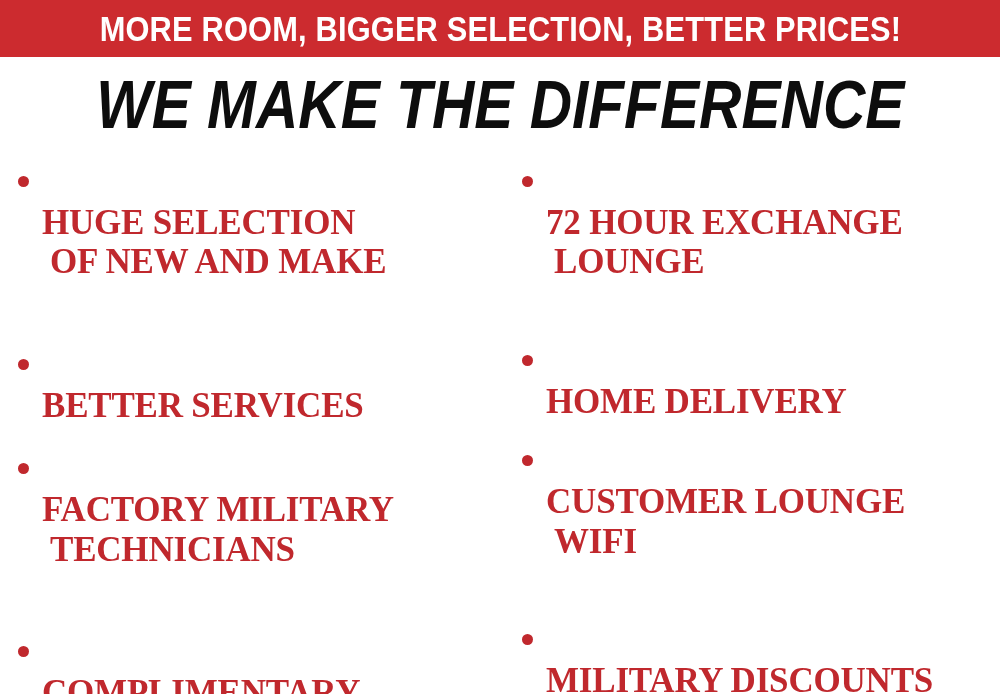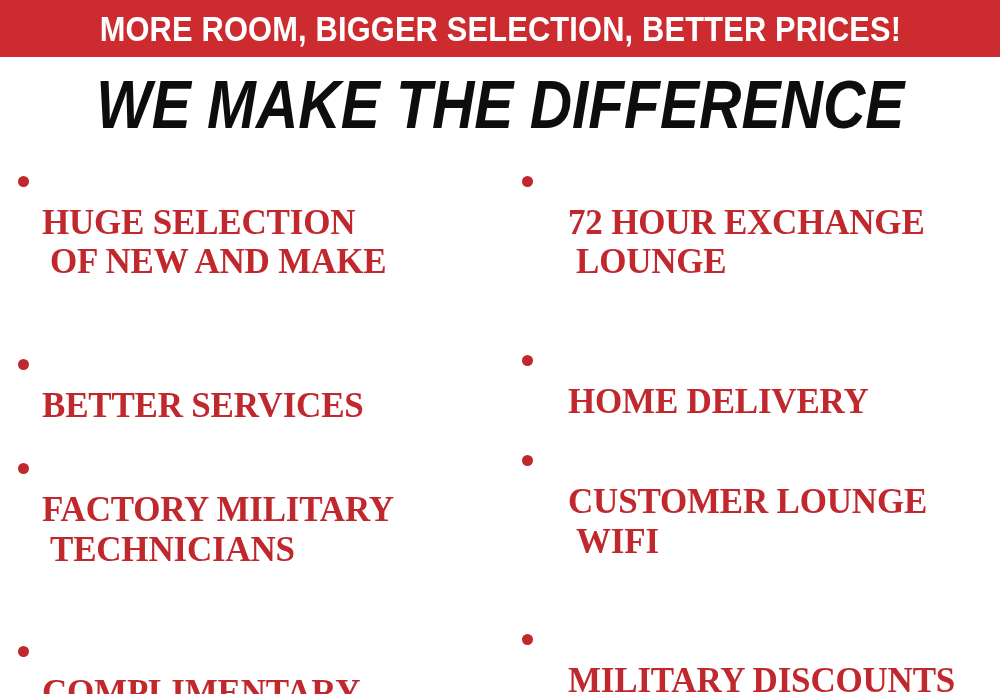--- a/index.html
+++ b/index.html
@@ -90,21 +90,20 @@
     padding-top: 14px;
   }
 
   .bullet-item {
     display: flex;
     align-items: flex-start;
     margin-bottom: 26px;
   }
   .column-right .bullet-item {
     margin-bottom: 22px;
-    gap: 22px;
   }
 
   .bullet-dot {
     flex: 0 0 auto;
     width: 11px;
     height: 11px;
     border-radius: 50%;
     background: #c0282d;
     margin-top: 12px;
     margin-right: 13px;

